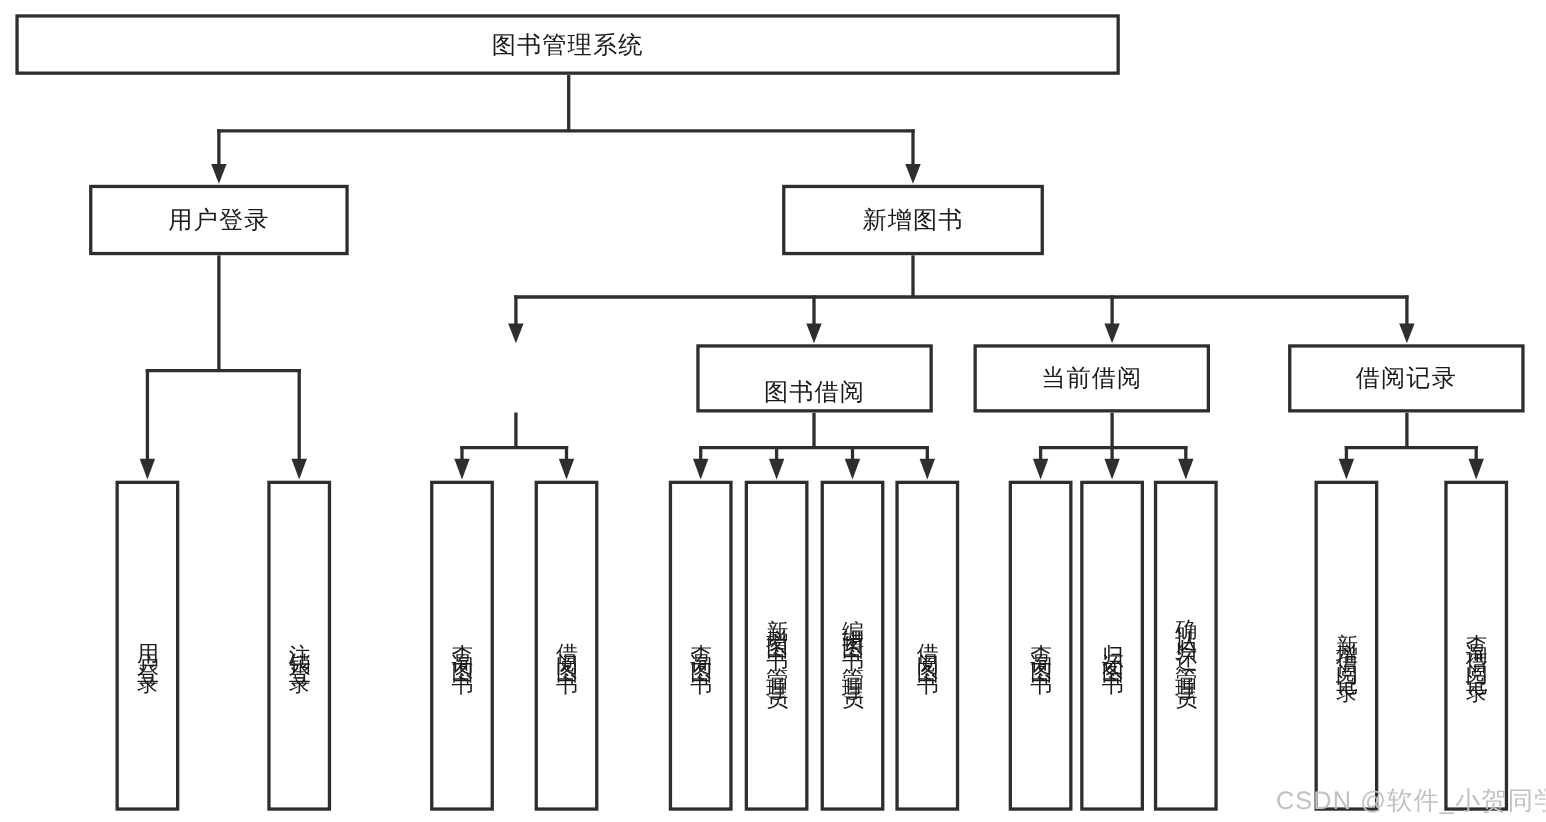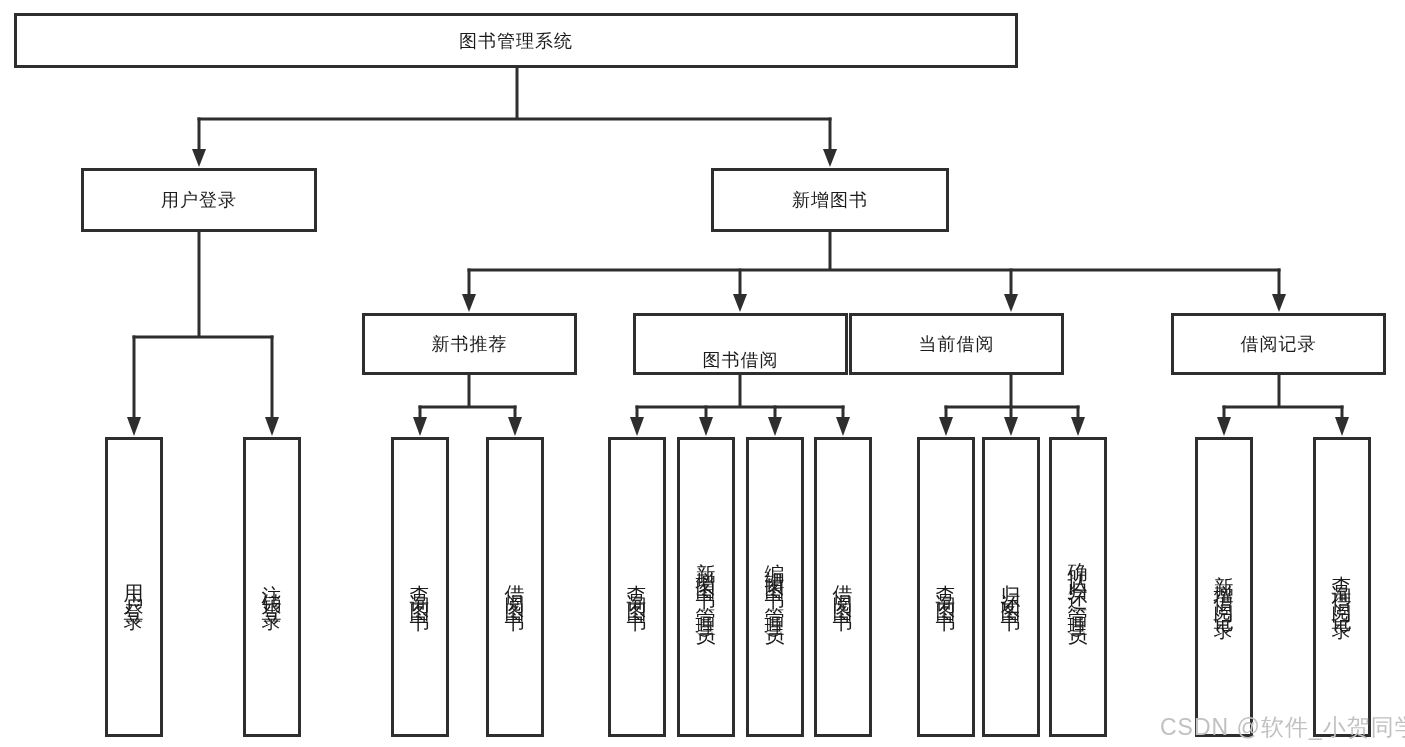--- a/index.html
+++ b/index.html
@@ -19,21 +19,21 @@
   .box {
     position: absolute;
     box-sizing: border-box;
     background: #ffffff;
     border: 3px solid #2e2e2e;
     display: flex;
     align-items: center;
     justify-content: center;
     color: #1b1b1b;
   }
-  .h-box { font-size: 18px; letter-spacing: 1px; }
+  .h-box { font-size: 22px; letter-spacing: 1px; }
   .v-box { font-size: 20px; }
   .v-box .vtext {
     writing-mode: vertical-lr;
     text-orientation: mixed;
     letter-spacing: 9px;
     line-height: 1;
   }
   .watermark {
     position: absolute;
     left: 1160px;
@@ -127,27 +127,24 @@
     <span>图书管理系统</span>
   </div>
 
   <div class="box h-box" style="left:81px; top:168px; width:236px; height:64px;">
     <span>用户登录</span>
   </div>
   <div class="box h-box" style="left:711px; top:168px; width:238px; height:64px;">
     <span>新增图书</span>
   </div>
 
-  <div class="box h-box" style="left:362px; top:313px; width:215px; height:62px;">
-    <span>新书推荐</span>
-  </div>
   <div class="box h-box" style="left:633px; top:313px; width:215px; height:62px;align-items:flex-end;">
     <span>图书借阅</span>
   </div>
-  <div class="box h-box" style="left:849px; top:313px; width:215px; height:62px;">
+  <div class="box h-box" style="left:885px; top:313px; width:215px; height:62px;">
     <span>当前借阅</span>
   </div>
   <div class="box h-box" style="left:1171px; top:313px; width:215px; height:62px;">
     <span>借阅记录</span>
   </div>
 
   <div class="box v-box" style="left:105px; top:437px; width:58px; height:300px;">
     <span class="vtext">用户登录</span>
   </div>
   <div class="box v-box" style="left:243px; top:437px; width:58px; height:300px;">

